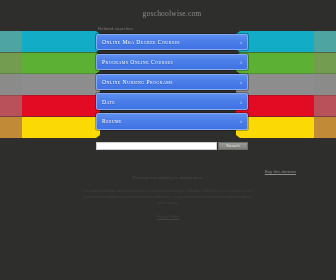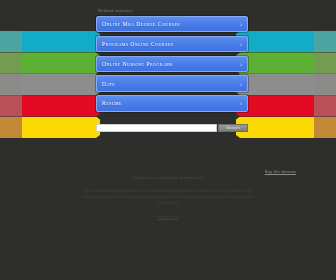--- a/index.html
+++ b/index.html
@@ -159,20 +159,21 @@
         <span class="chev solid" style="background: rgb(227, 11, 35);"></span>
       </div>
     <div class="band">
         <span class="chev ghost" style="background: rgb(251, 174, 60);"></span>
         <span class="chev solid" style="background: rgb(251, 217, 5);"></span>
       </div>
   </div>
 
   <div class="center">
 
+    <div class="sitetitle">goschoolwise.com</div>
 
     <div class="related">Related searches</div>
 
     <div class="kwlist">
       <div class="kw">
         <span class="kw-label">Online Mba Degree Courses</span>
         <span class="kw-arrow">›</span>
       </div>
       <div class="kw">
         <span class="kw-label">Programs Online Courses</span>

